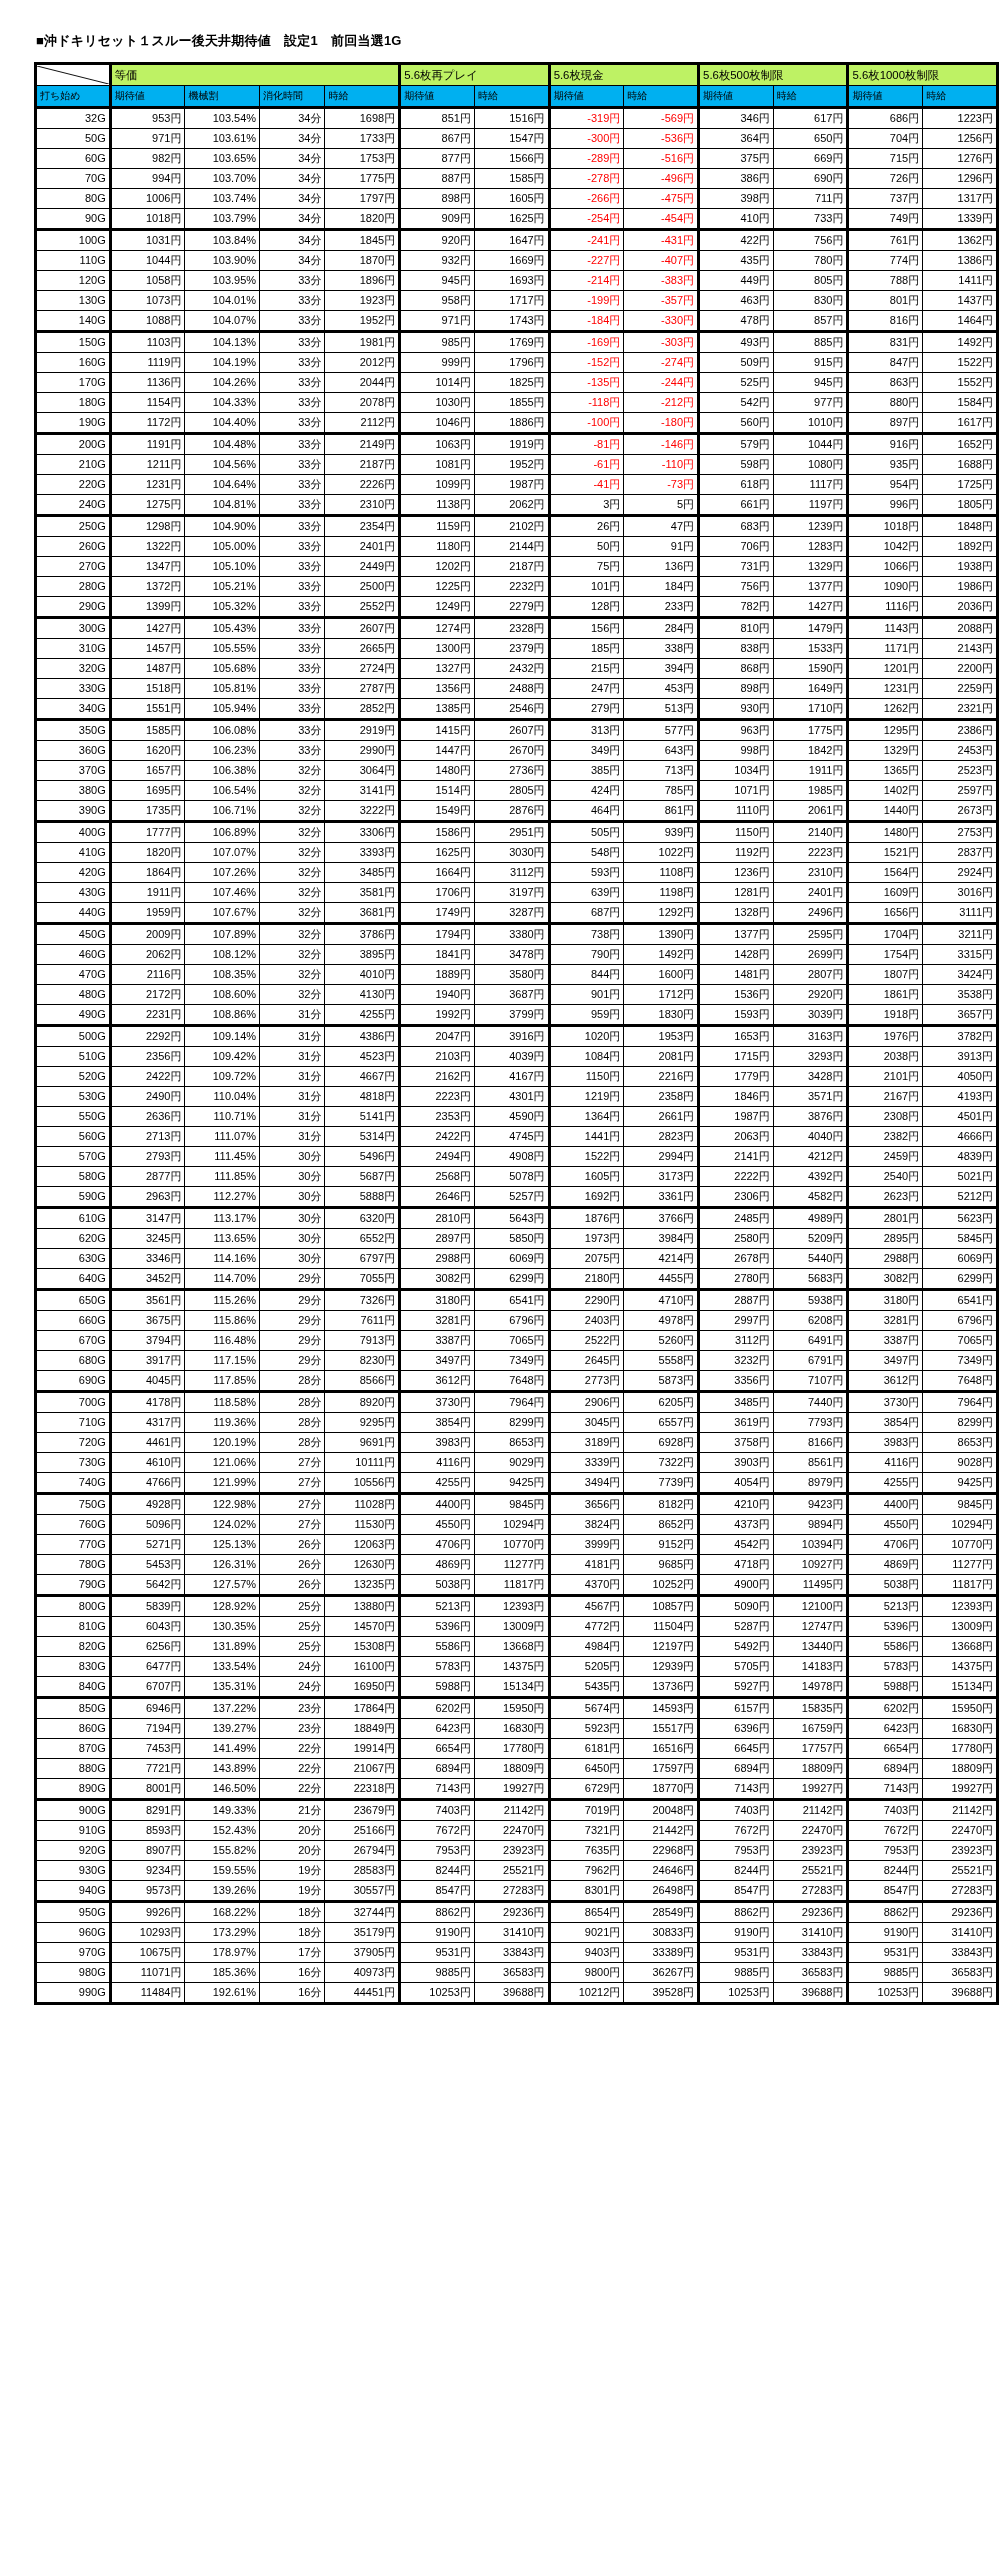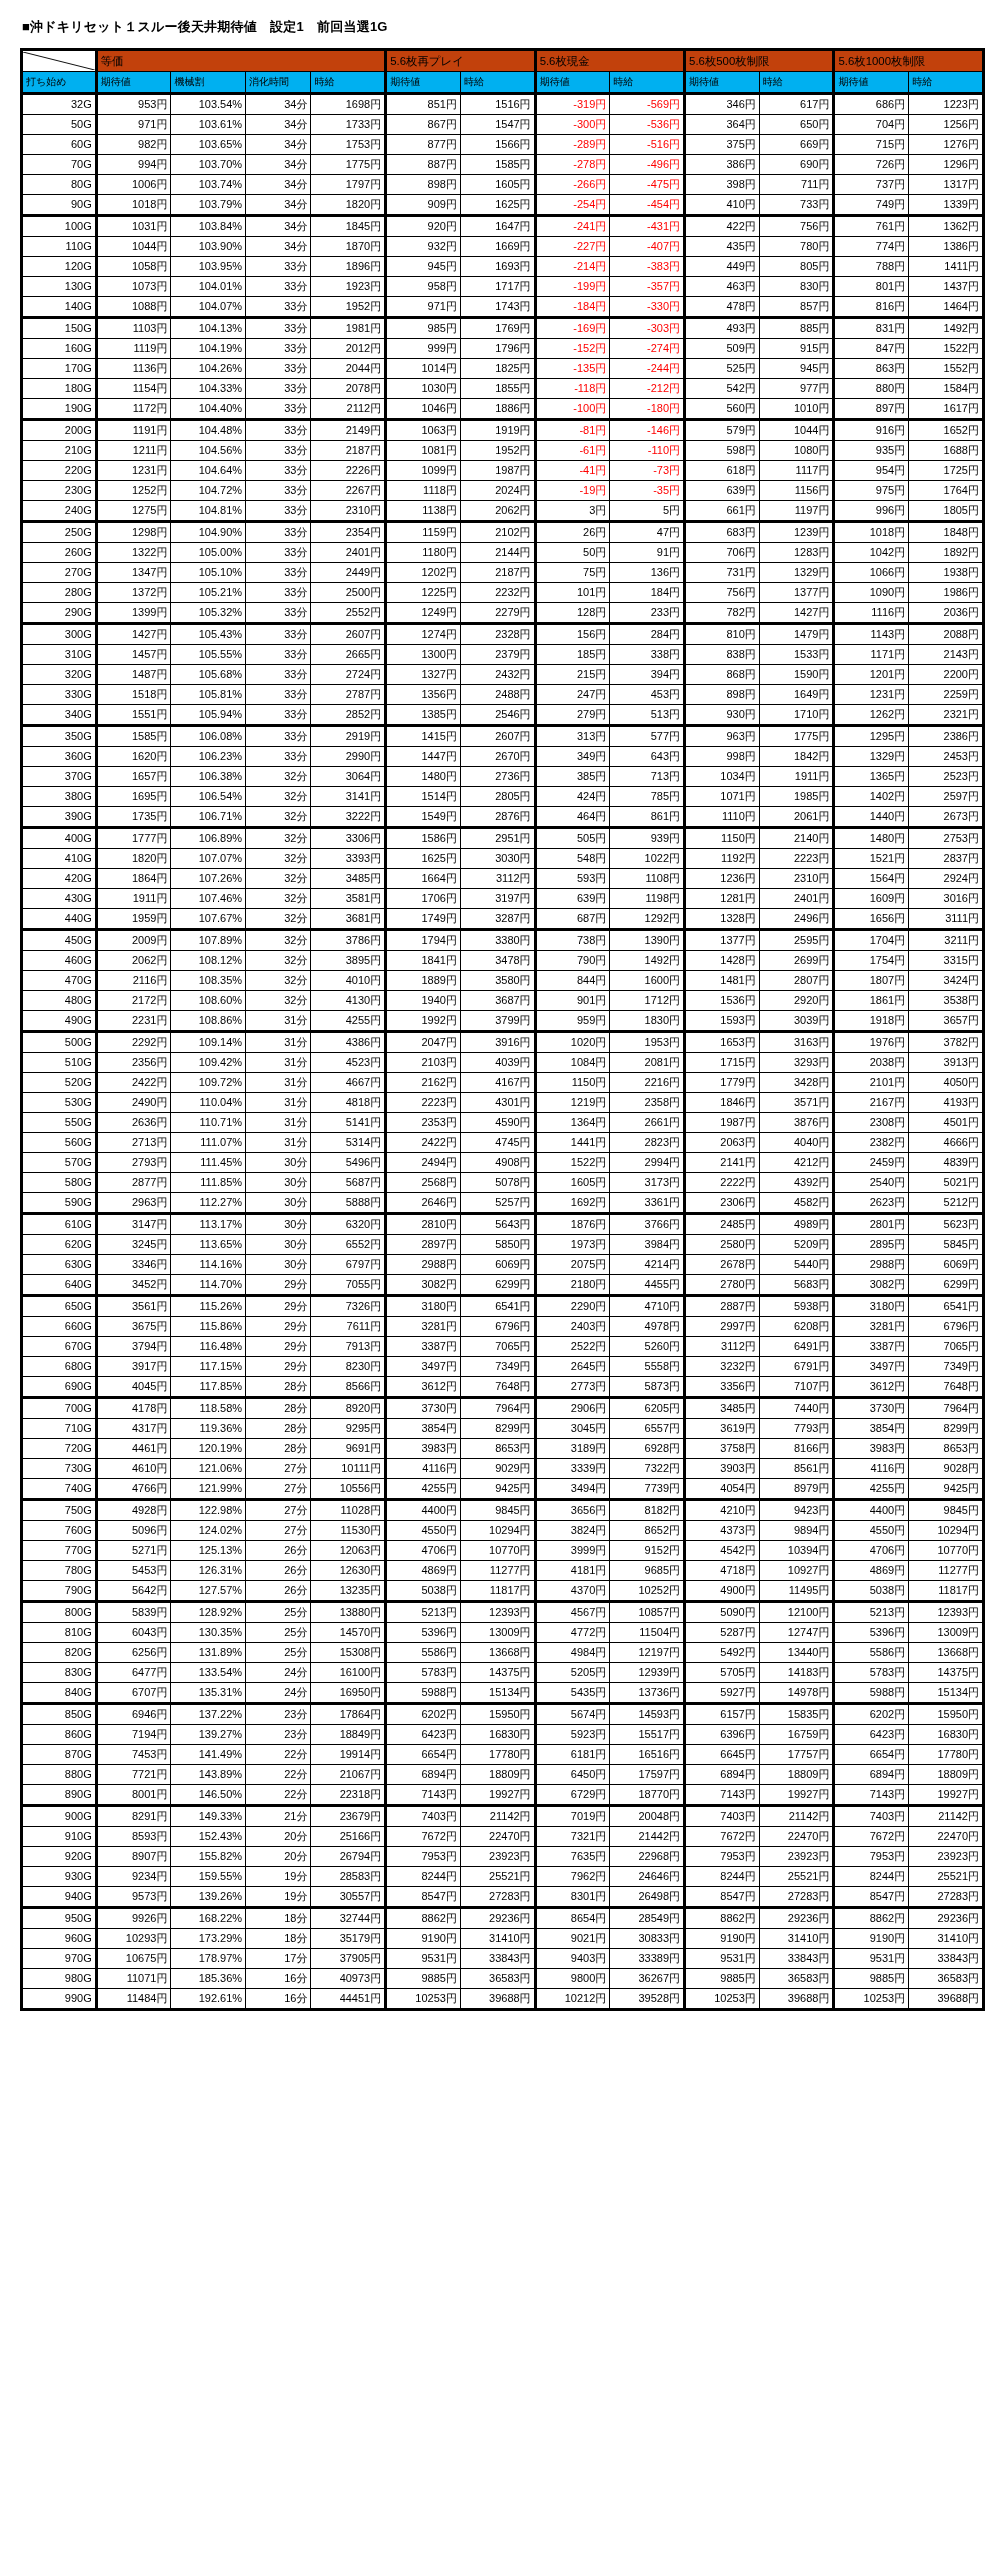--- a/index.html
+++ b/index.html
@@ -2,21 +2,21 @@
 <html><head>
 <meta charset="utf-8">
 <style>
   html,body{margin:0;padding:0;background:#ffffff;}
   body{
     width:1008px;
     font-family:"Liberation Sans","DejaVu Sans",sans-serif;
     color:#000000;
     -webkit-font-smoothing:none;
   }
-  .page{width:944px;box-sizing:border-box;padding:0;}
+  .page{width:944px;box-sizing:border-box;padding:14px;}
   .title{
     font-size:13px;
     font-weight:bold;
     padding:18px 0 12px 22px;
     letter-spacing:0.2px;
     white-space:nowrap;
   }
   table.sheet{
     border-collapse:collapse;
     margin-left:20px;
@@ -31,21 +31,21 @@
     line-height:19px;
     box-sizing:border-box;
     overflow:hidden;
     white-space:nowrap;
     font-weight:normal;
     text-align:right;
     vertical-align:middle;
   }
   
   tr.grp td{
-    background:#c2410c;
+    background:#bef264;
     text-align:left;
     padding-left:3px;
     font-size:11.4px;
     height:20px;
     line-height:20px;
   }
   tr.grp td.corner{
     background:#ffffff;
     position:relative;
     padding:0;
@@ -397,35 +397,20 @@
           <td class="tl">1099円</td>
           <td class="">1987円</td>
           <td class="tl neg">-41円</td>
           <td class="neg">-73円</td>
           <td class="tl">618円</td>
           <td class="">1117円</td>
           <td class="tl">954円</td>
           <td class="tr">1725円</td>
         </tr>
         <tr>
-          <td class="tl">230G</td>
-          <td class="tl">1252円</td>
-          <td class="">104.72%</td>
-          <td class="">33分</td>
-          <td class="">2267円</td>
-          <td class="tl">1118円</td>
-          <td class="">2024円</td>
-          <td class="tl neg">-19円</td>
-          <td class="neg">-35円</td>
-          <td class="tl">639円</td>
-          <td class="">1156円</td>
-          <td class="tl">975円</td>
-          <td class="tr">1764円</td>
-        </tr>
-        <tr>
           <td class="tl tb">240G</td>
           <td class="tl tb">1275円</td>
           <td class="tb">104.81%</td>
           <td class="tb">33分</td>
           <td class="tb">2310円</td>
           <td class="tl tb">1138円</td>
           <td class="tb">2062円</td>
           <td class="tl tb">3円</td>
           <td class="tb">5円</td>
           <td class="tl tb">661円</td>

